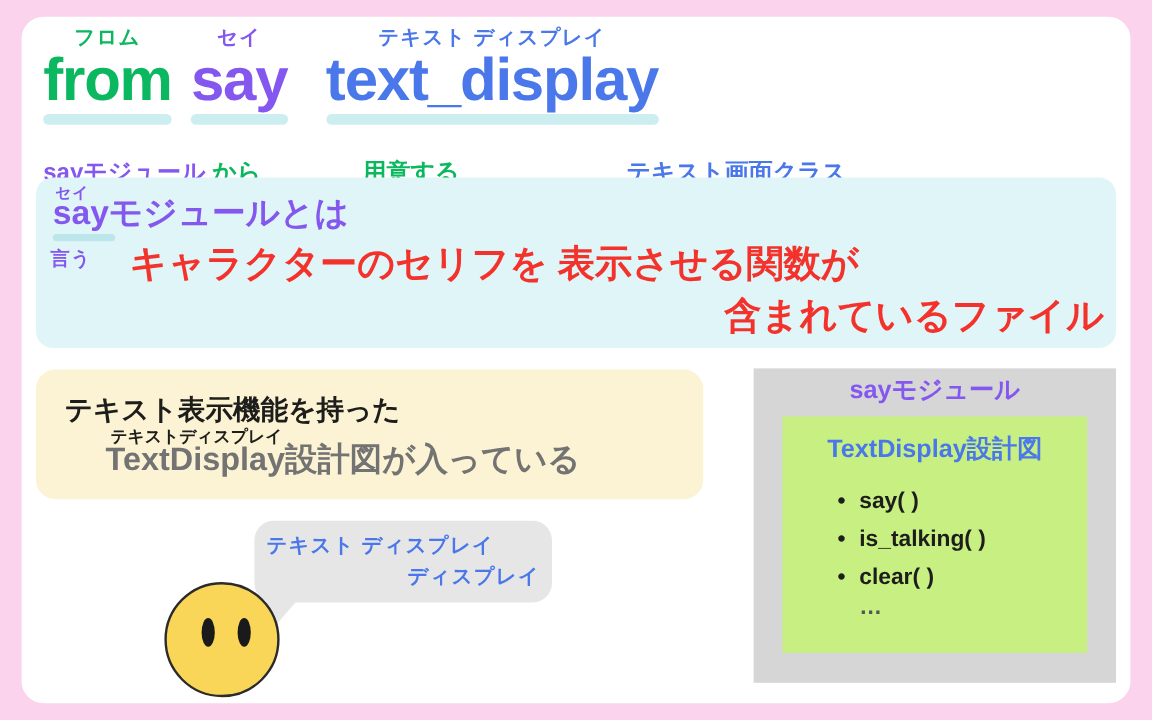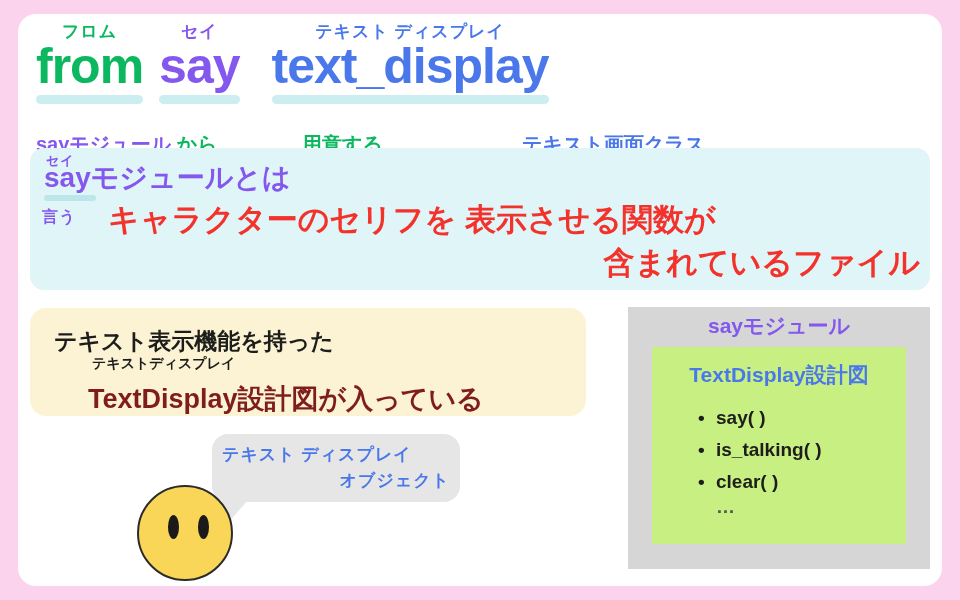--- a/index.html
+++ b/index.html
@@ -133,24 +133,23 @@
     left: 54px; top: 325px;
     font-size: 23px; font-weight: bold;
     color: #1d1d1b;
     line-height: 32px;
     white-space: nowrap;
   }
   #cream-l2 {
     position: absolute;
     left: 88px; top: 367px;
     font-size: 27px; font-weight: bold;
-    color: #7f1d1d;
+    color: #737373;
     line-height: 32px;
     white-space: nowrap;
-    margin-top: 16px;
   }
   #cream-furi {
     position: absolute;
     left: 92px; top: 356px;
     font-size: 14px; font-weight: bold;
     color: #1d1d1b;
     letter-spacing: 0px;
     line-height: 14px;
     white-space: nowrap;
   }
@@ -304,21 +303,21 @@
 
   <div id="cream-box"></div>
   <div id="cream-l1">テキスト表示機能を持った</div>
   <div id="cream-furi">テキストディスプレイ</div>
   <div id="cream-l2">TextDisplay設計図が入っている</div>
 
   <div id="bubble"></div>
   <div id="bubble-tail"></div>
   <div id="bubble-text">
     <div>テキスト ディスプレイ</div>
-    <div class="bub-l2">オブジェクト</div>
+    <div class="bub-l2">ディスプレイ</div>
   </div>
   <div id="face">
     <div class="eye" id="eye-left"></div>
     <div class="eye" id="eye-right"></div>
   </div>
 
   <div id="gray-box"></div>
   <div id="gray-title">sayモジュール</div>
   <div id="green-panel"></div>
   <div id="green-title">TextDisplay設計図</div>

